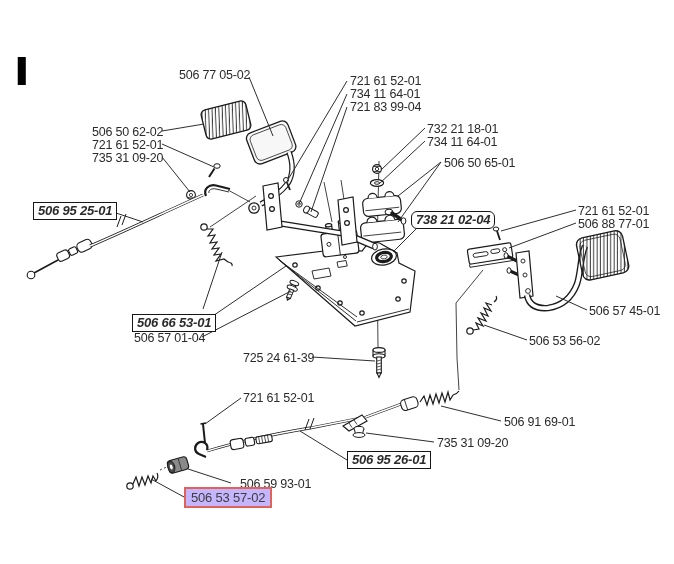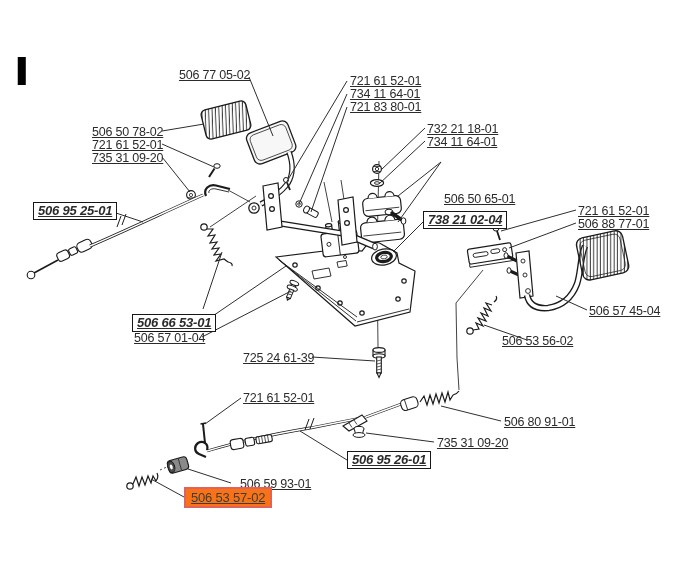--- a/index.html
+++ b/index.html
@@ -4,28 +4,28 @@
 <style>
   html,body{margin:0;padding:0;}
   body{
     width:674px;height:564px;position:relative;background:#ffffff;overflow:hidden;
     font-family:"Liberation Sans",sans-serif;
   }
   #stage{position:absolute;inset:0;}
   svg{position:absolute;left:0;top:0;}
   .label{
     position:absolute;font-size:12.5px;line-height:14px;color:#2b2b2b;
-    white-space:nowrap;letter-spacing:-0.2px;z-index:5;text-decoration:underline;
+    white-space:nowrap;letter-spacing:-0.2px;z-index:5;
   }
   .label.boxed{
     font-weight:bold;font-style:italic;font-size:13px;line-height:14px;
     border:1.5px solid #161616;background:#ffffff;padding:1px 4px;
   }
   .label.highlighted{
-    background:#f97316;border:2px solid #df625b;color:#3d3d3d;
+    background:#c4b5fd;border:2px solid #df625b;color:#3d3d3d;
     font-size:13px;line-height:15px;padding:1px 5px;
   }
   .marker{
     position:absolute;left:14px;top:56px;font-weight:bold;font-size:40px;
     line-height:30px;color:#000;transform:scaleX(1.4);transform-origin:left;
     z-index:4;
   }
 </style>
 </head>
 <body>
@@ -334,37 +334,37 @@
         <line x1="347" y1="460" x2="300" y2="431" stroke="#2e2e2e" stroke-width="1"></line>
         <line x1="231" y1="483" x2="188" y2="469" stroke="#2e2e2e" stroke-width="1"></line>
         <line x1="184" y1="497" x2="151" y2="479" stroke="#2e2e2e" stroke-width="1"></line>
       </g>
   </svg>
 
   <div id="labels-layer">
       <div class="label" style="left: 179px; top: 68px;">506 77 05-02</div>
       <div class="label" style="left: 350px; top: 74px;">721 61 52-01</div>
       <div class="label" style="left: 350px; top: 87px;">734 11 64-01</div>
-      <div class="label" style="left: 350px; top: 100px;">721 83 80-01</div>
-      <div class="label" style="left: 92px; top: 125px;">506 50 78-02</div>
+      <div class="label" style="left: 350px; top: 100px;">721 83 99-04</div>
+      <div class="label" style="left: 92px; top: 125px;">506 50 62-02</div>
       <div class="label" style="left: 92px; top: 138px;">721 61 52-01</div>
       <div class="label" style="left: 92px; top: 151px;">735 31 09-20</div>
       <div class="label" style="left: 427px; top: 122px;">732 21 18-01</div>
       <div class="label" style="left: 427px; top: 135px;">734 11 64-01</div>
-      <div class="label" style="left: 444px; top: 156px; margin-top: 36px;">506 50 65-01</div>
+      <div class="label" style="left: 444px; top: 156px;">506 50 65-01</div>
       <div class="label boxed" style="left: 33px; top: 202px; text-align: right;">506 95 25-01</div>
-      <div class="label boxed" style="left: 423px; top: 211px;">738 21 02-04</div>
+      <div class="label boxed" style="left: 411px; top: 211px; border-radius: 6px;">738 21 02-04</div>
       <div class="label" style="left: 578px; top: 204px;">721 61 52-01</div>
       <div class="label" style="left: 578px; top: 217px;">506 88 77-01</div>
       <div class="label" style="left: 134px; top: 312px;">506 54 25-01</div>
       <div class="label boxed" style="left: 132px; top: 314px;">506 66 53-01</div>
       <div class="label" style="left: 134px; top: 331px;">506 57 01-04</div>
       <div class="label" style="left: 243px; top: 351px;">725 24 61-39</div>
-      <div class="label" style="left: 589px; top: 304px;">506 57 45-04</div>
-      <div class="label" style="left: 502px; top: 334px; text-align: right;">506 53 56-02</div>
+      <div class="label" style="left: 589px; top: 304px;">506 57 45-01</div>
+      <div class="label" style="left: 529px; top: 334px; text-align: right;">506 53 56-02</div>
       <div class="label" style="left: 243px; top: 391px;">721 61 52-01</div>
-      <div class="label" style="left: 504px; top: 415px;">506 80 91-01</div>
+      <div class="label" style="left: 504px; top: 415px;">506 91 69-01</div>
       <div class="label" style="left: 437px; top: 436px;">735 31 09-20</div>
       <div class="label boxed" style="left: 347px; top: 451px;">506 95 26-01</div>
       <div class="label" style="left: 240px; top: 477px;">506 59 93-01</div>
       <div class="label highlighted" style="left: 184px; top: 487px;">506 53 57-02</div>
     </div>
 </div>
 
 </body></html>

